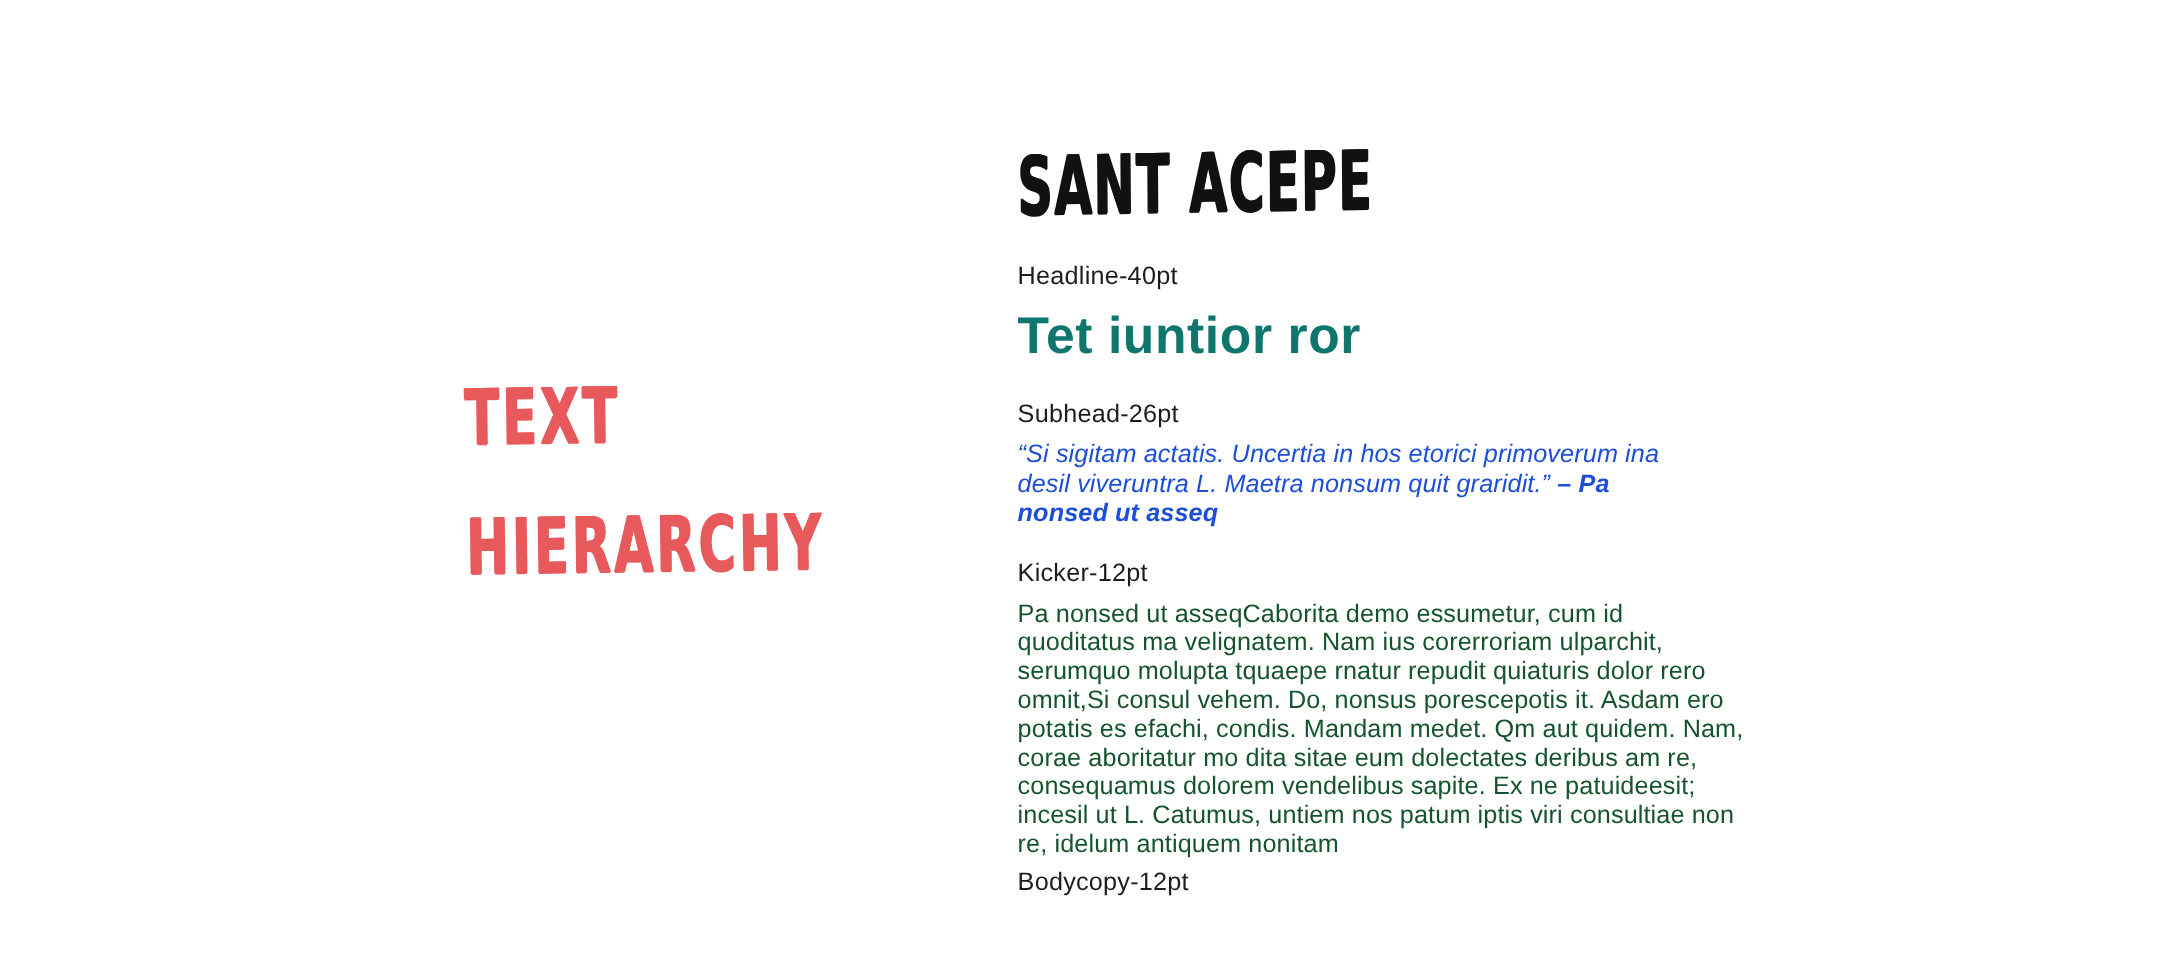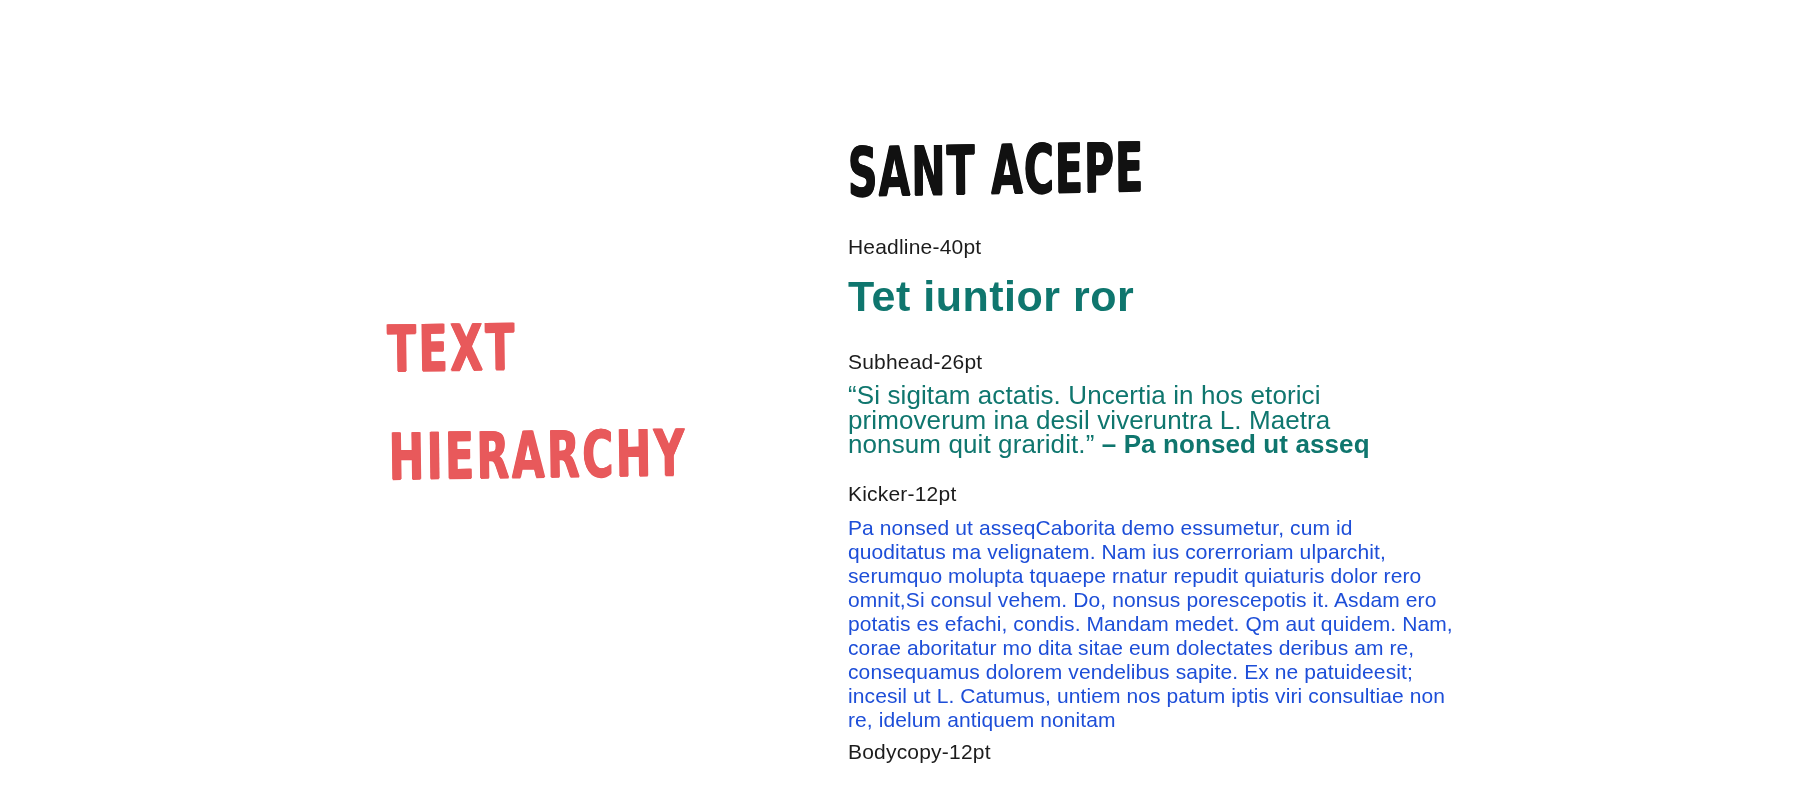--- a/index.html
+++ b/index.html
@@ -35,21 +35,21 @@
     transform: scaleX(0.66);
     transform-origin: left center;
     text-shadow: 1px 0 0 currentColor, -1px 0 0 currentColor, 0 1px 0 currentColor;
     white-space: nowrap;
   }
 
   
   .column {
     position: absolute;
     left: 848px;
-    top: 136px;
+    top: 120px;
     width: 606px;
   }
 
   .brand {
     font-family: "DejaVu Sans", sans-serif;
     font-weight: bold;
     font-size: 68px;
     line-height: 74px;
     color: #111111;
     letter-spacing: 2px;
@@ -76,35 +76,36 @@
     font-family: "Liberation Sans", sans-serif;
     font-weight: bold;
     font-size: 43px;
     line-height: 52px;
     color: #0f766e;
     letter-spacing: 0.5px;
   }
 
   .kicker {
     margin-top: 8px;
-    font-size: 26px;
+    font-style: italic;
+    font-size: 21px;
     line-height: 24.5px;
-    color: #0f766e;
+    color: #1d4ed8;
     width: 560px;
     letter-spacing: 0.1px;
   }
   .kicker .attribution {
     font-weight: bold;
   }
 
   .bodycopy {
     margin-top: 9px;
     font-size: 21px;
     line-height: 24px;
-    color: #1d4ed8;
+    color: #14532d;
     letter-spacing: 0.1px;
   }
 </style>
 </head>
 <body>
 
 <div class="canvas">
 
   <div class="side-label">
     <span class="marker-line">TEXT</span>

